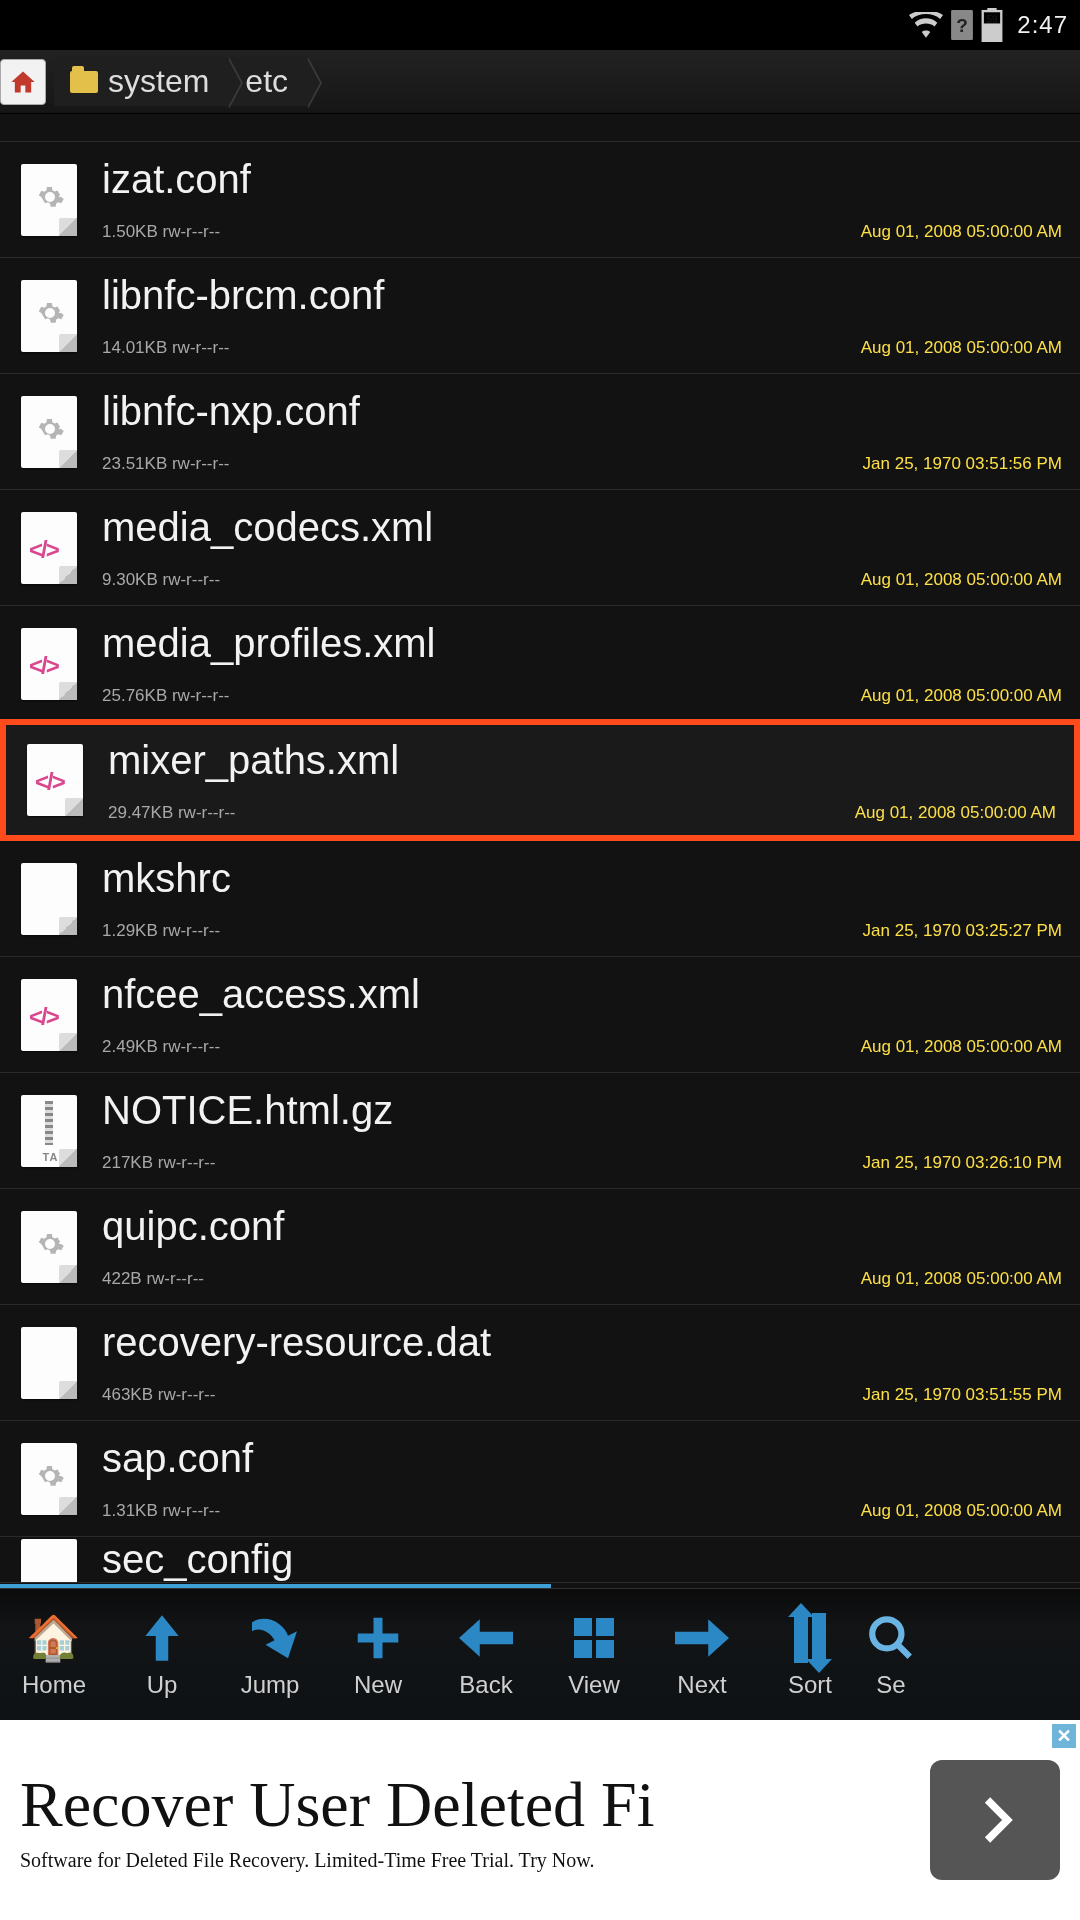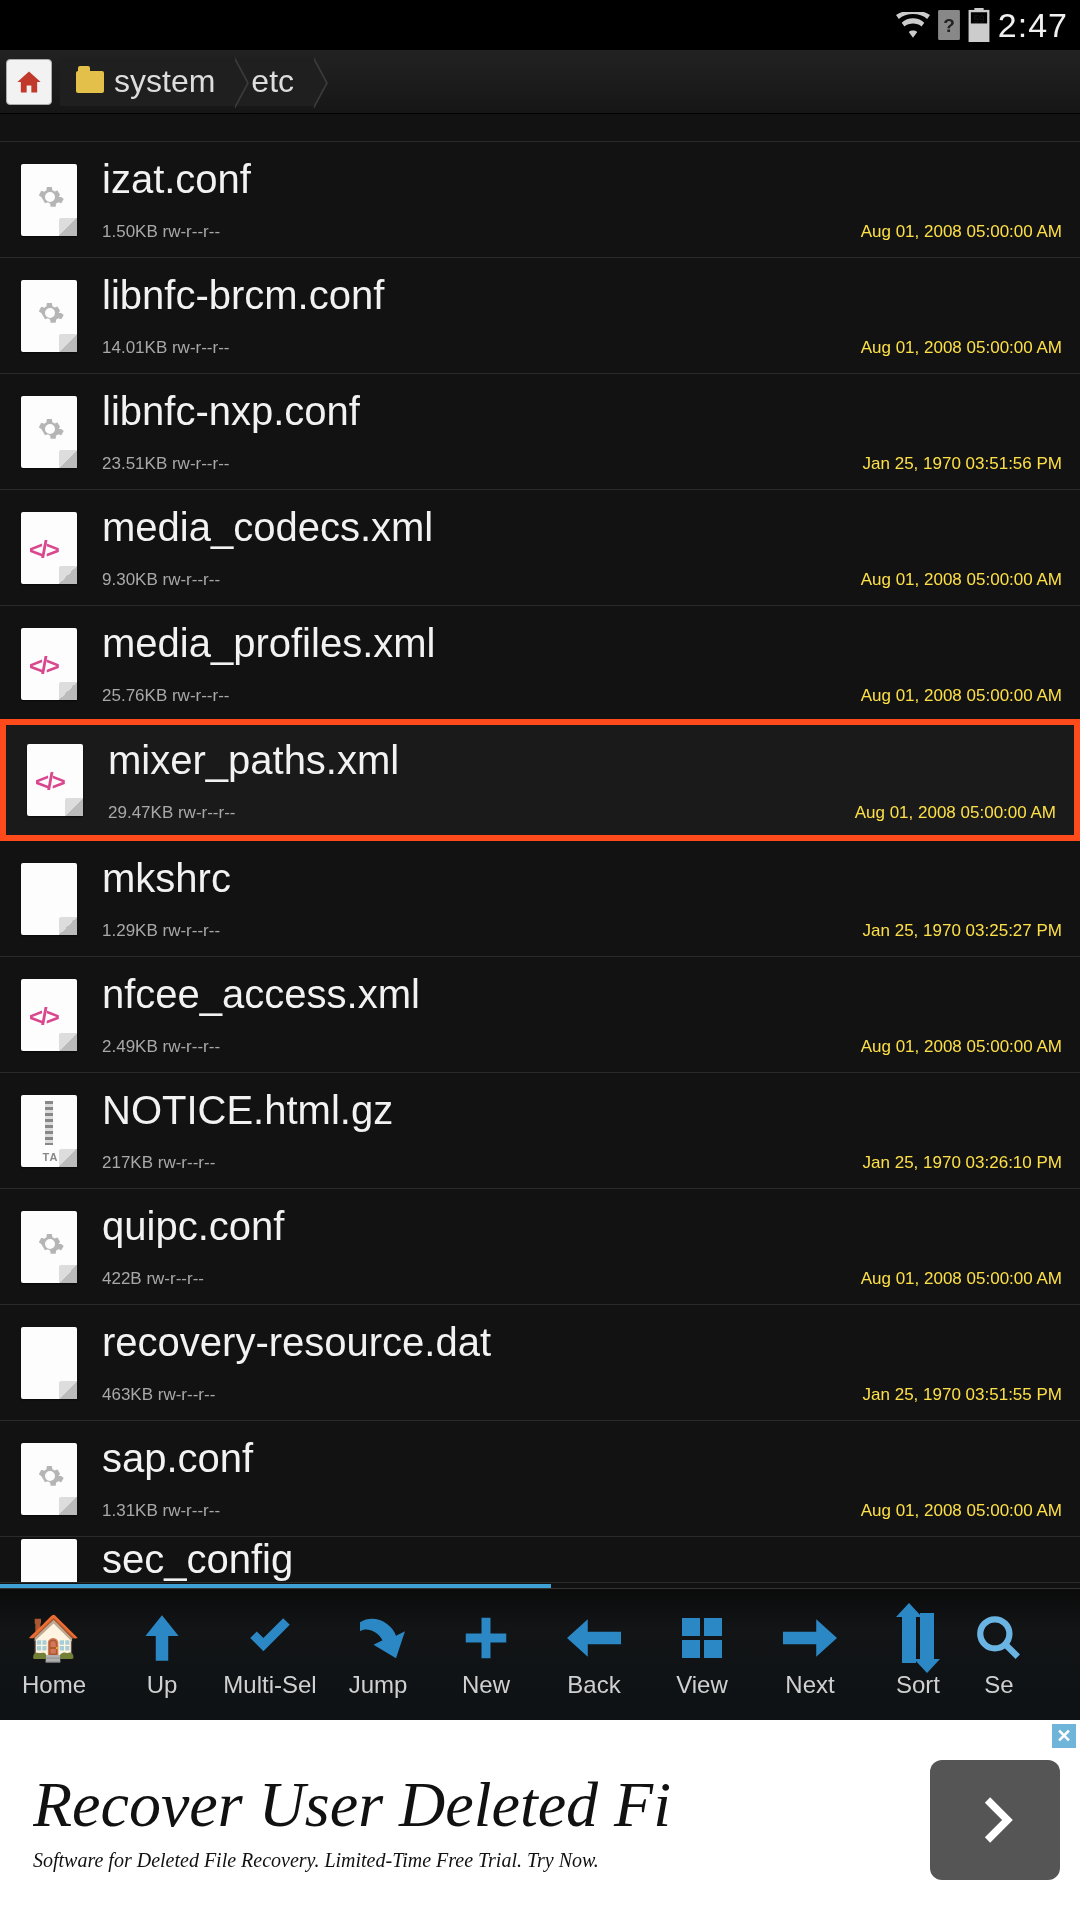--- a/index.html
+++ b/index.html
@@ -2,24 +2,24 @@
 <html><head>
 <meta charset="utf-8">
 <style>
   * { margin: 0; padding: 0; box-sizing: border-box; }
   html, body { width: 1080px; height: 1920px; background: #000; font-family: "Segoe UI", Arial, sans-serif; color: #e5e5e5; overflow: hidden; }
   .screen { width: 100%; height: 100%; display: flex; flex-direction: column; }
 
   
   .statusbar { height: 50px; display: flex; justify-content: flex-end; align-items: center; gap: 8px; padding: 0 12px; background:#000; }
   .status-icon { display:inline-flex; align-items:center; justify-content:center; color:#ccc; }
-  .status-time { font-size: 34px; color: #f0f0f0; font-weight: 400; letter-spacing:1px;}
-
-  
-  .breadcrumb { height: 64px; display: flex; align-items: center; background: linear-gradient(#222,#161616); border-bottom: 1px solid #000; padding-left:6px; }
+  .status-time { font-size: 24px; color: #f0f0f0; font-weight: 400; letter-spacing:1px;margin-left:6px;}
+
+  
+  .breadcrumb { height: 64px; display: flex; align-items: center; background: linear-gradient(#222,#161616); border-bottom: 1px solid #000; }
   .bc-home { width: 46px; height: 46px; background: #f2f2f2; border:1px solid #aaa; border-radius:4px; margin-right:8px; display:flex; align-items:center; justify-content:center; font-size:24px;}
   .bc-seg { background:#1f1f1f; padding:6px 18px 6px 16px; font-size:32px; color:#ddd; position:relative; margin-right:2px; display:flex; align-items:center; gap:10px;}
   .bc-seg::after{ content:""; position:absolute; right:-14px; top:0; width:0; height:0; border-top:26px solid transparent; border-bottom:26px solid transparent; border-left:14px solid #1f1f1f; z-index:2;}
   .bc-seg::before{ content:""; position:absolute; right:-16px; top:0; width:0; height:0; border-top:26px solid transparent; border-bottom:26px solid transparent; border-left:14px solid #3a3a3a; z-index:1;}
   .bc-folder-icon{ width:28px; height:22px; background:#e2c04a; border-radius:2px; position:relative;}
   .bc-folder-icon::before{content:"";position:absolute;top:-5px;left:2px;width:12px;height:6px;background:#e2c04a;border-radius:2px 2px 0 0;}
 
   
   .list { flex:1; overflow:hidden; background:#121212; }
   .row { display:flex; align-items:center; height:116px; border-bottom:1px solid #2a2a2a; padding:0 18px 0 18px; gap:22px; position:relative;}
@@ -47,21 +47,21 @@
   .tool .tlabel{ font-size:24px; color:#d0d0d0;}
   .tool .ticon{ width:54px; height:54px; display:flex; align-items:center; justify-content:center; color:#2b88c5;}
   .tool-home-icon{font-size:44px;}
 
   
   .progressline{height:4px;background:#111;position:relative;}
   .progressline::after{content:"";position:absolute;left:0;top:0;height:100%;width:51%;background:#3fa0d6;}
 
   
   .ad { height:200px; background:#fff; color:#111; display:flex; align-items:center; position:relative;}
-  .ad-left{flex:1;padding:10px 33px;font-style:italic;}
+  .ad-left{flex:1;padding:10px 20px;}
   .ad-title{font-family:Georgia,serif;font-size:64px;font-weight:400;white-space:nowrap;overflow:hidden;}
   .ad-sub{font-family:Georgia,serif;font-size:20px;line-height:1.25;margin-top:6px;}
   .ad-btn{width:130px;height:120px;background:#555;border-radius:12px;margin-right:20px;display:flex;align-items:center;justify-content:center;}
   .ad-close{position:absolute;top:4px;right:4px;width:24px;height:24px;background:#6fb5da;color:#fff;font-size:18px;display:flex;align-items:center;justify-content:center;font-weight:700;}
   .ad-dots{position:absolute;bottom:8px;left:50%;transform:translateX(-50%);display:flex;gap:18px;}
   .ad-dot{width:14px;height:14px;border-radius:50%;border:3px solid #fff;}
   .ad-dot.active{background:#fff;}
 
   
   .sorticon{position:relative;width:40px;height:50px;}
@@ -325,28 +325,20 @@
       <div class="tool">
         <div class="ticon">
           <svg width="50" height="54" viewBox="0 0 24 26">
             <path fill="#2b88c5" d="M12 2l8 10h-5v12h-6V12H4z"></path>
           </svg>
         </div>
                <div class="tlabel">Up</div>
       </div>
       <div class="tool">
         <div class="ticon">
-          <svg width="54" height="44" viewBox="0 0 24 20">
-            <path fill="#2b88c5" d="M9 16L3 10l3-3 3 3 9-9 3 3z"></path>
-          </svg>
-        </div>
-               <div class="tlabel">Multi-Sel</div>
-      </div>
-      <div class="tool">
-        <div class="ticon">
           <svg width="58" height="50" viewBox="0 0 24 22">
             <path fill="#2b88c5" d="M4 4c6-4 14 0 16 6l4-2-4 12-10-6 4-2c-2-4-7-6-10-4z"></path>
           </svg>
         </div>
                <div class="tlabel">Jump</div>
       </div>
       <div class="tool">
         <div class="ticon">
           <svg width="54" height="54" viewBox="0 0 24 24">
             <path fill="#2b88c5" d="M10 3h4v7h7v4h-7v7h-4v-7H3v-4h7z"></path>

